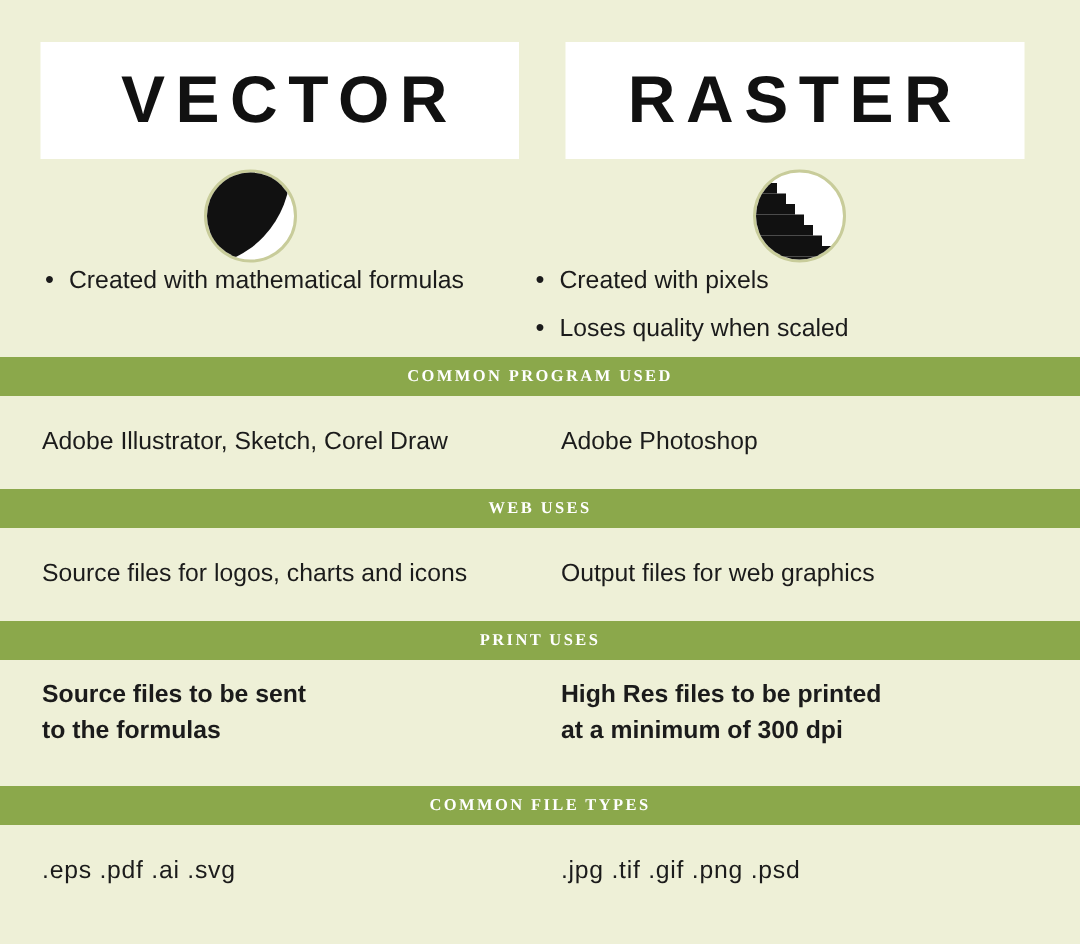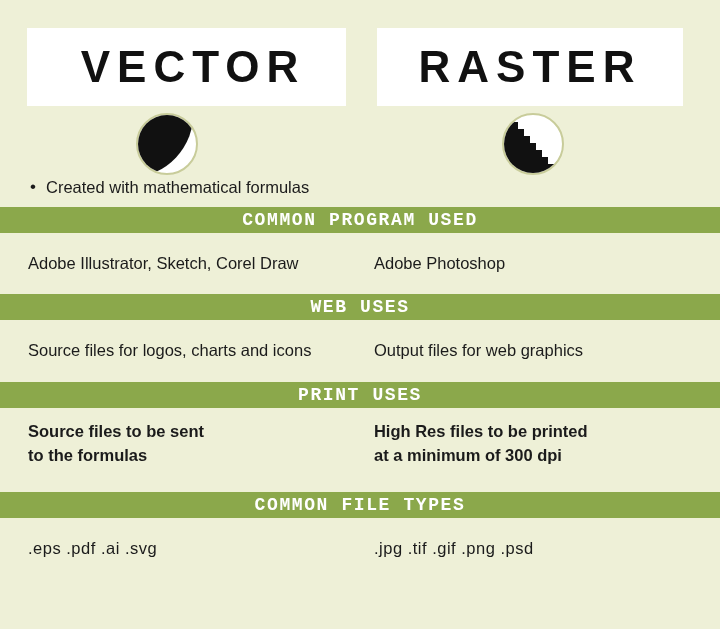--- a/index.html
+++ b/index.html
@@ -132,24 +132,24 @@
   .bar {
     background: #8ba84b;
     height: 26px;
     display: flex;
     align-items: center;
     justify-content: center;
     margin: 0;
   }
   .bar .bar-label {
     color: #ffffff;
-    font-size: 18px;
+    font-size: 11px;
     font-weight: bold;
     letter-spacing: 1.6px;
-    font-family: Liberation Mono, monospace;
+    font-family: Liberation Serif, serif;
   }
 
   
   .row-body {
     display: flex;
     width: 688px;
   }
   .row-cell {
     width: 360px;
     box-sizing: border-box;
@@ -200,20 +200,26 @@
       </div>
     </div>
   </div>
 
   <div class="two-col">
     <div class="col left">
       <ul class="bullets">
         <li>Created with mathematical formulas</li>
       </ul>
     </div>
+    <div class="col right">
+      <ul class="bullets">
+        <li>Created with pixels</li>
+        <li>Loses quality when scaled</li>
+      </ul>
+    </div>
   </div>
 
   <div class="bar">
     <span class="bar-label">COMMON PROGRAM USED</span>
   </div>
   <div class="row-body">
     <div class="row-cell left">Adobe Illustrator, Sketch, Corel Draw</div>
     <div class="row-cell right">Adobe Photoshop</div>
   </div>
 

